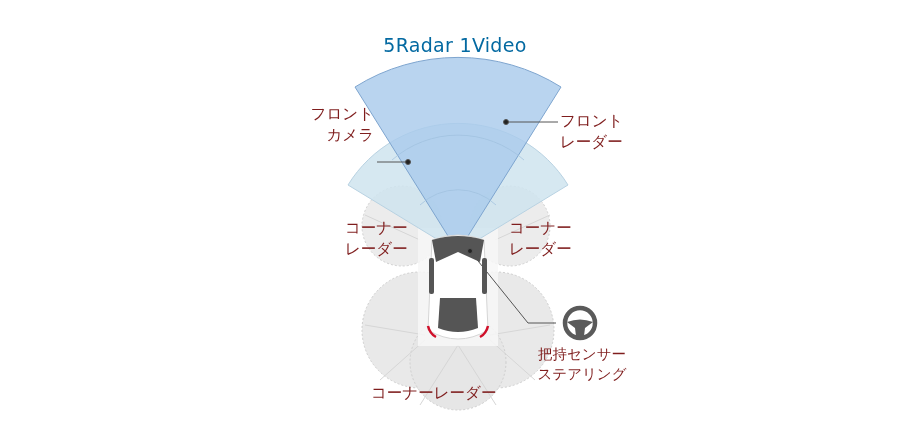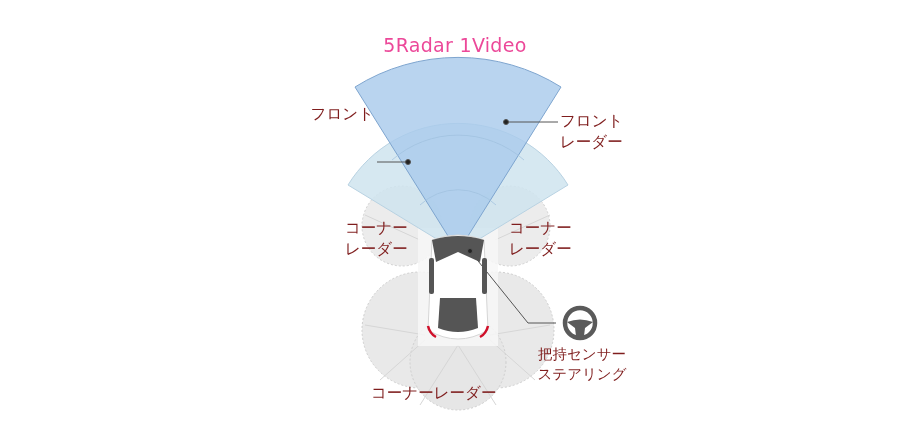--- a/index.html
+++ b/index.html
@@ -1,19 +1,19 @@
 <!DOCTYPE html>
 <html><head>
 <meta charset="utf-8">
 <style>
   html, body { margin:0; padding:0; background:#ffffff; }
   body { width:910px; height:443px; position:relative; overflow:hidden;
          font-family:"DejaVu Sans", "Liberation Sans", sans-serif; color:#1a1a1a; }
   .title { position:absolute; left:0; width:910px; top:34px; text-align:center;
-           font-size:19px; letter-spacing:0.3px; color:#ec4899; }
+           font-size:19px; letter-spacing:0.3px; color:#0369a1; }
   svg.diagram { position:absolute; left:0; top:0; }
   .lbl { position:absolute; font-size:15.5px; line-height:21px; color:#7f1d1d; white-space:nowrap; }
   .lbl.right { text-align:right; }
   .lbl.center { text-align:center; }
 </style>
 </head>
 <body>
 
 <div class="title">5Radar 1Video</div>
 
@@ -69,20 +69,21 @@
   </g>
 
   <g transform="translate(580,323)">
     <circle r="15" fill="none" stroke="#5a5a5a" stroke-width="4.5"></circle>
     <path d="M-13,-1 Q0,-6 13,-1 L5,5 L4,13 L-4,13 L-5,5 Z" fill="#5a5a5a"></path>
   </g>
 </svg>
 
 <div class="lbl right" style="left:268px; top:104px; width:106px;">
   <div>フロント</div>
+  <div>カメラ</div>
 </div>
 
 <div class="lbl" style="left:560px; top:111px;">
   <div>フロント</div>
   <div>レーダー</div>
 </div>
 
 <div class="lbl" style="left:345px; top:218px;">
   <div>コーナー</div>
   <div>レーダー</div>

